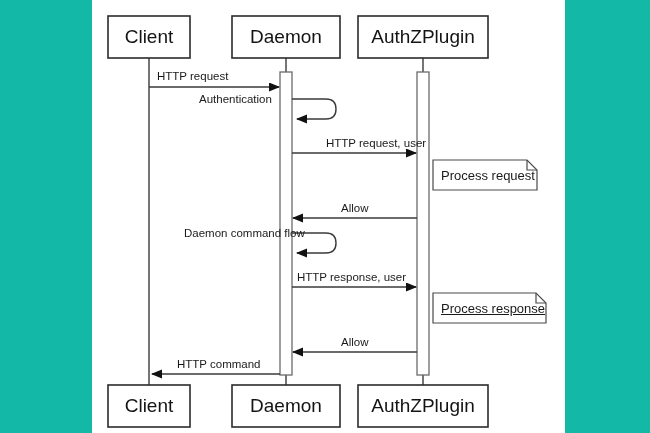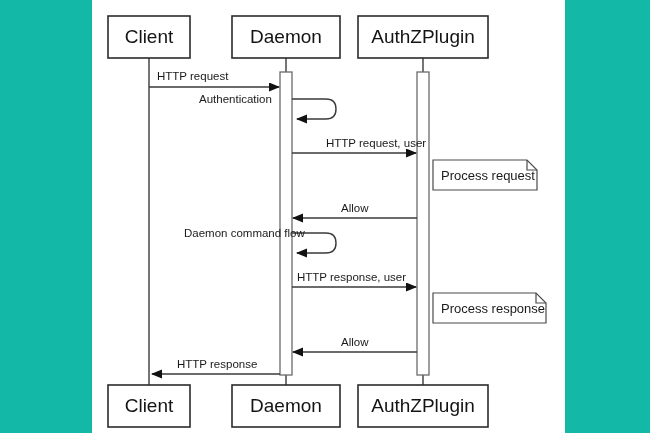--- a/index.html
+++ b/index.html
@@ -146,18 +146,18 @@
   <div class="lbl msg-label" style="left:302px; top:138px;margin-left:24px;">HTTP request, user</div>
 
   <div class="lbl msg-label" style="left:341px; top:203px;">Allow</div>
 
   <div class="lbl msg-label" style="left:150px; top:228px;padding-left:34px;">Daemon command flow</div>
 
   <div class="lbl msg-label" style="left:297px; top:272px;">HTTP response, user</div>
 
   <div class="lbl msg-label" style="left:341px; top:337px;">Allow</div>
 
-  <div class="lbl msg-label" style="left:177px; top:359px;">HTTP response</div>
+  <div class="lbl msg-label" style="left:177px; top:359px;">HTTP command</div>
 
   <div class="lbl note-label" style="left:441px; top:169px;">Process request</div>
 
-  <div class="lbl note-label" style="left:441px; top:302px;">Process response</div>
+  <div class="lbl note-label" style="left:441px; top:302px;text-decoration:underline;">Process response</div>
 </div>
 
 </body></html>

